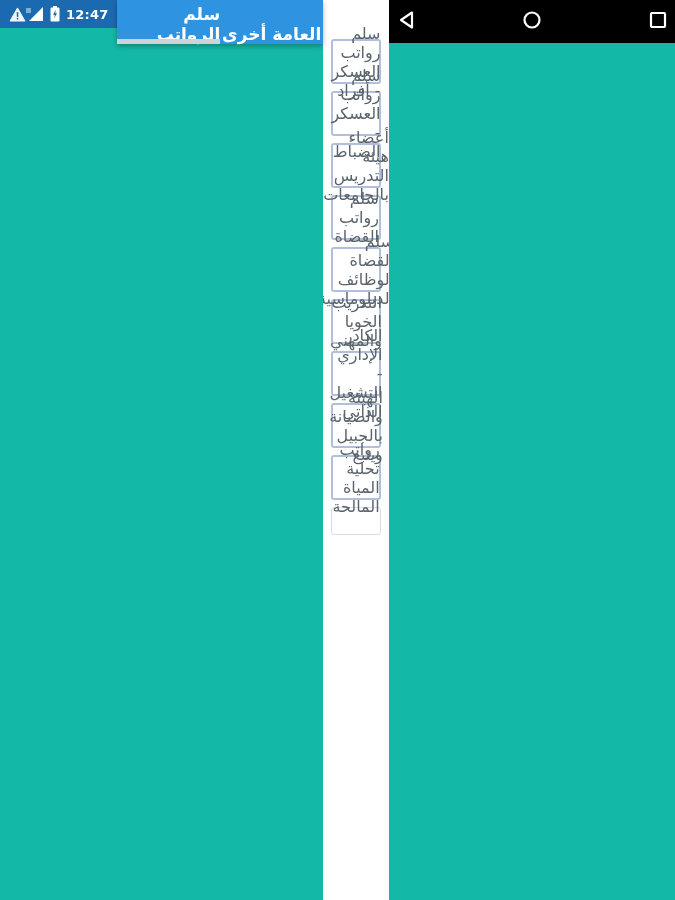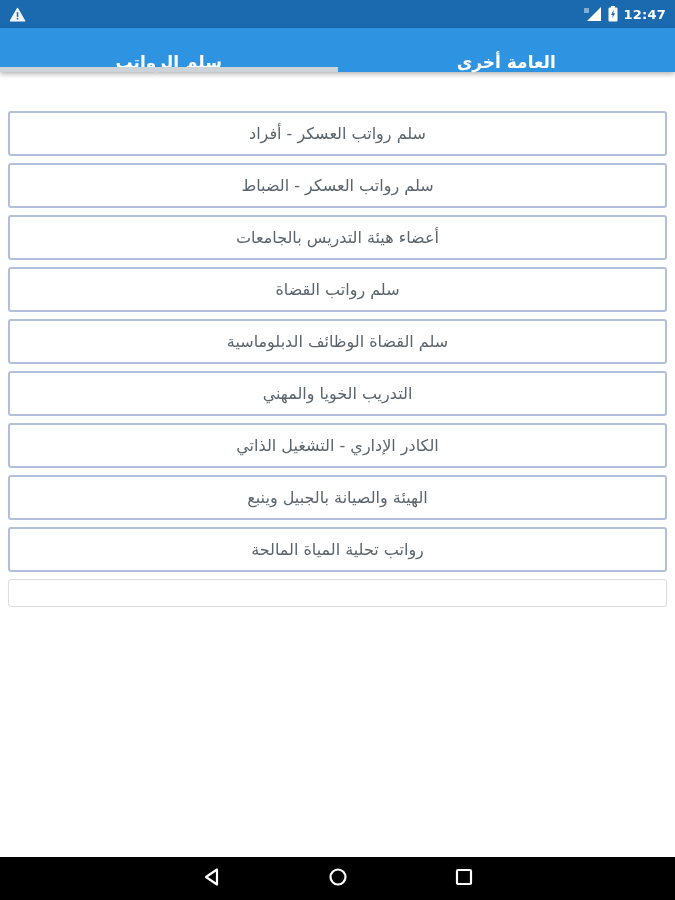--- a/index.html
+++ b/index.html
@@ -1,18 +1,18 @@
 <!DOCTYPE html>
 <html><head>
 <meta charset="utf-8">
 <style>
   html,body{margin:0;padding:0;background:#fff;}
   .screen{
     width:675px;height:900px;
-    display:flex;flex-direction:column;
+    display:flex;flex-direction:row;
     font-family:"DejaVu Sans", sans-serif;
     background:#14b8a6;overflow:hidden;position:relative;
   }
   
   .status-bar{
     height:28px;flex:none;background:#1b6ab0;
     display:flex;align-items:center;justify-content:space-between;
     padding:0 9px;
   }
   .sb-group{display:flex;align-items:center;gap:6px;}

